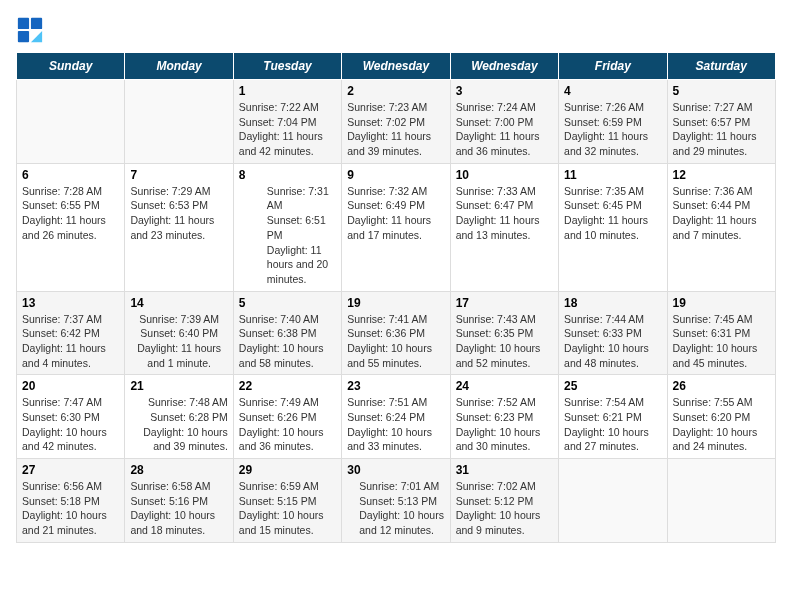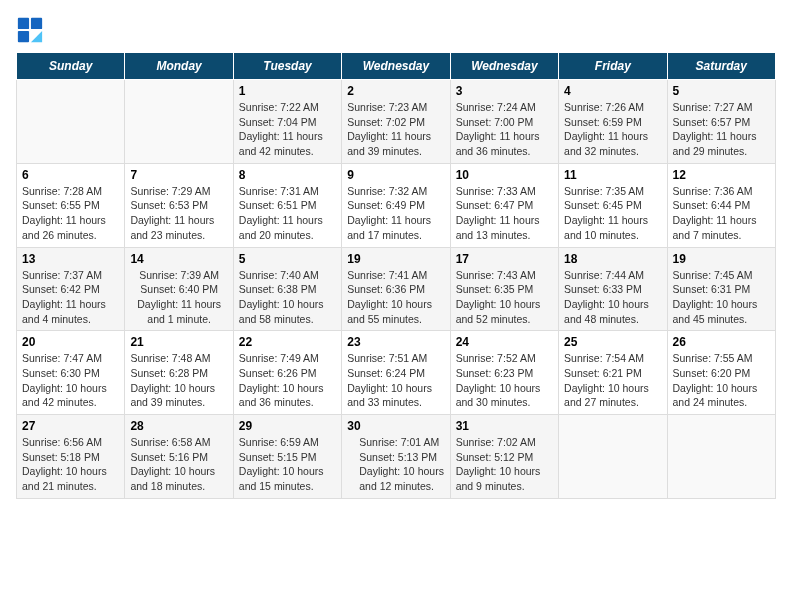--- a/index.html
+++ b/index.html
@@ -158,21 +158,21 @@
 Daylight: 11 hours and 26 minutes.</div>
         </td>
         <td>
           <span class="day-num">7</span>
           <div class="day-detail" style="white-space: pre-line;">Sunrise: 7:29 AM
 Sunset: 6:53 PM
 Daylight: 11 hours and 23 minutes.</div>
         </td>
         <td>
           <span class="day-num">8</span>
-          <div class="day-detail" style="white-space: pre-line;">Sunrise: 7:31 AM
+          <div class="day-detail" style="white-space: pre-line; margin-left: 28px;">Sunrise: 7:31 AM
 Sunset: 6:51 PM
 Daylight: 11 hours and 20 minutes.</div>
         </td>
         <td>
           <span class="day-num">9</span>
           <div class="day-detail" style="white-space: pre-line;">Sunrise: 7:32 AM
 Sunset: 6:49 PM
 Daylight: 11 hours and 17 minutes.</div>
         </td>
         <td>
@@ -240,21 +240,21 @@
       </tr>
       <tr>
         <td>
           <span class="day-num">20</span>
           <div class="day-detail" style="white-space: pre-line;">Sunrise: 7:47 AM
 Sunset: 6:30 PM
 Daylight: 10 hours and 42 minutes.</div>
         </td>
         <td>
           <span class="day-num">21</span>
-          <div class="day-detail" style="white-space: pre-line;">Sunrise: 7:48 AM
+          <div class="day-detail" style="white-space: pre-line; text-align: right;">Sunrise: 7:48 AM
 Sunset: 6:28 PM
 Daylight: 10 hours and 39 minutes.</div>
         </td>
         <td>
           <span class="day-num">22</span>
           <div class="day-detail" style="white-space: pre-line;">Sunrise: 7:49 AM
 Sunset: 6:26 PM
 Daylight: 10 hours and 36 minutes.</div>
         </td>
         <td>

